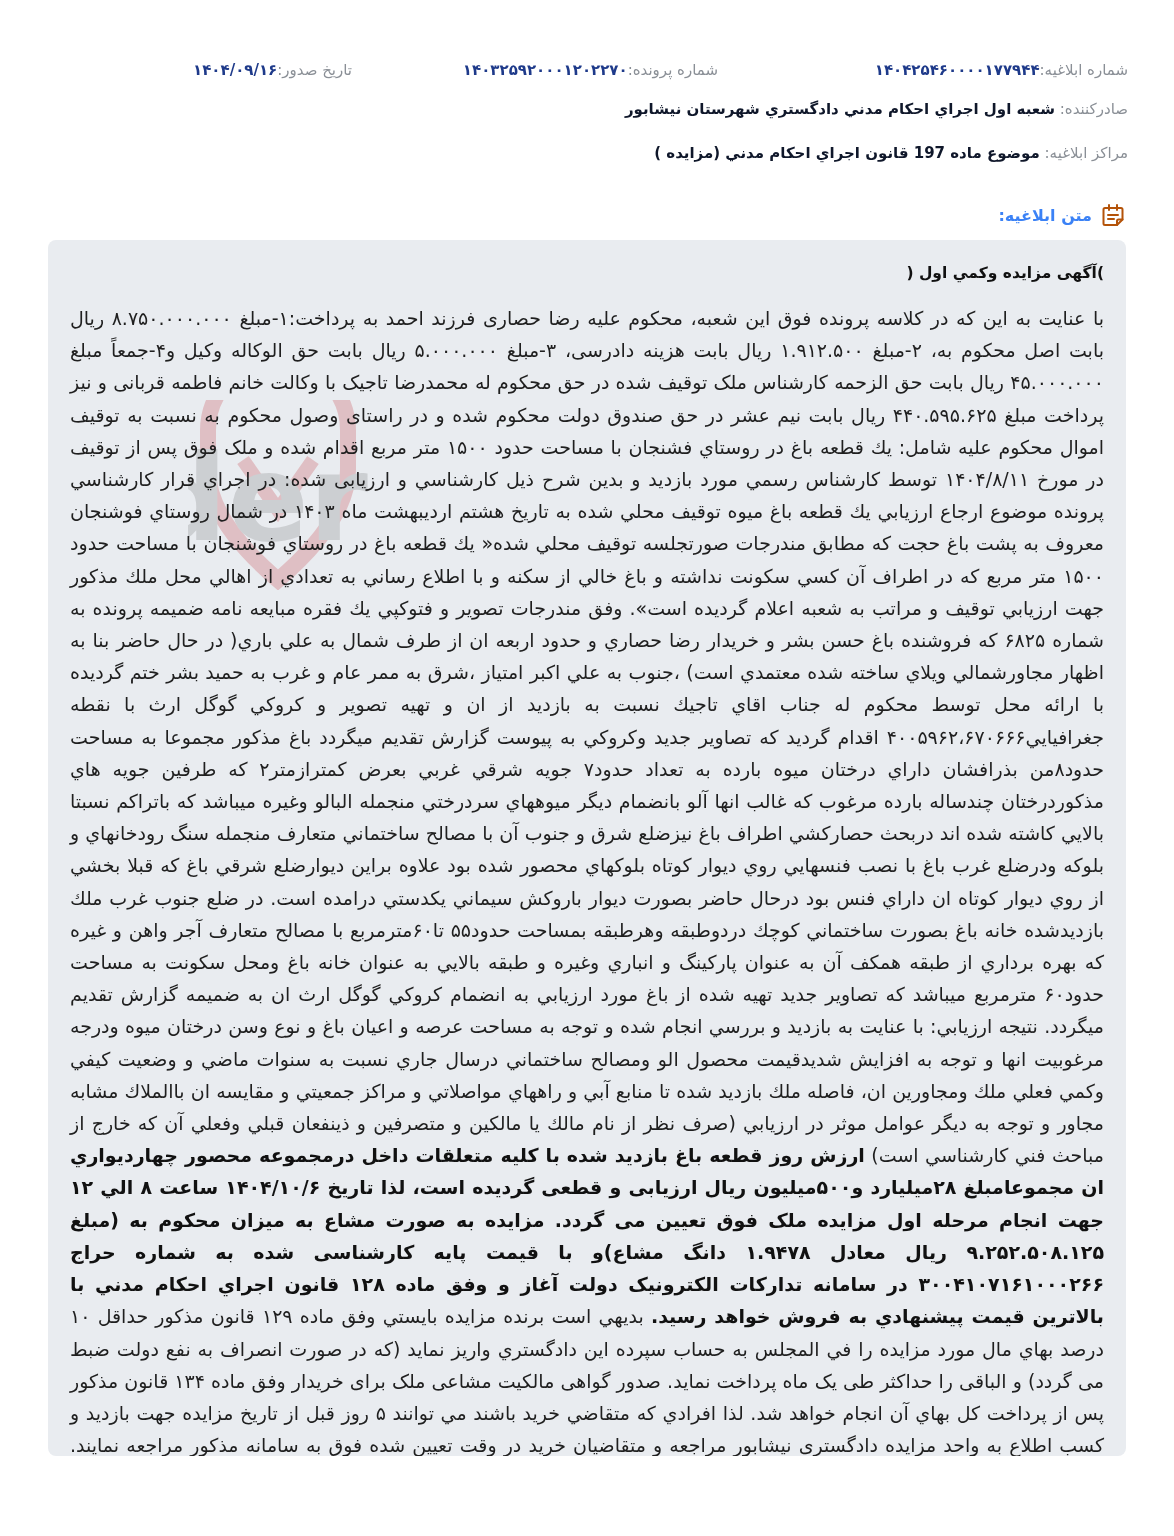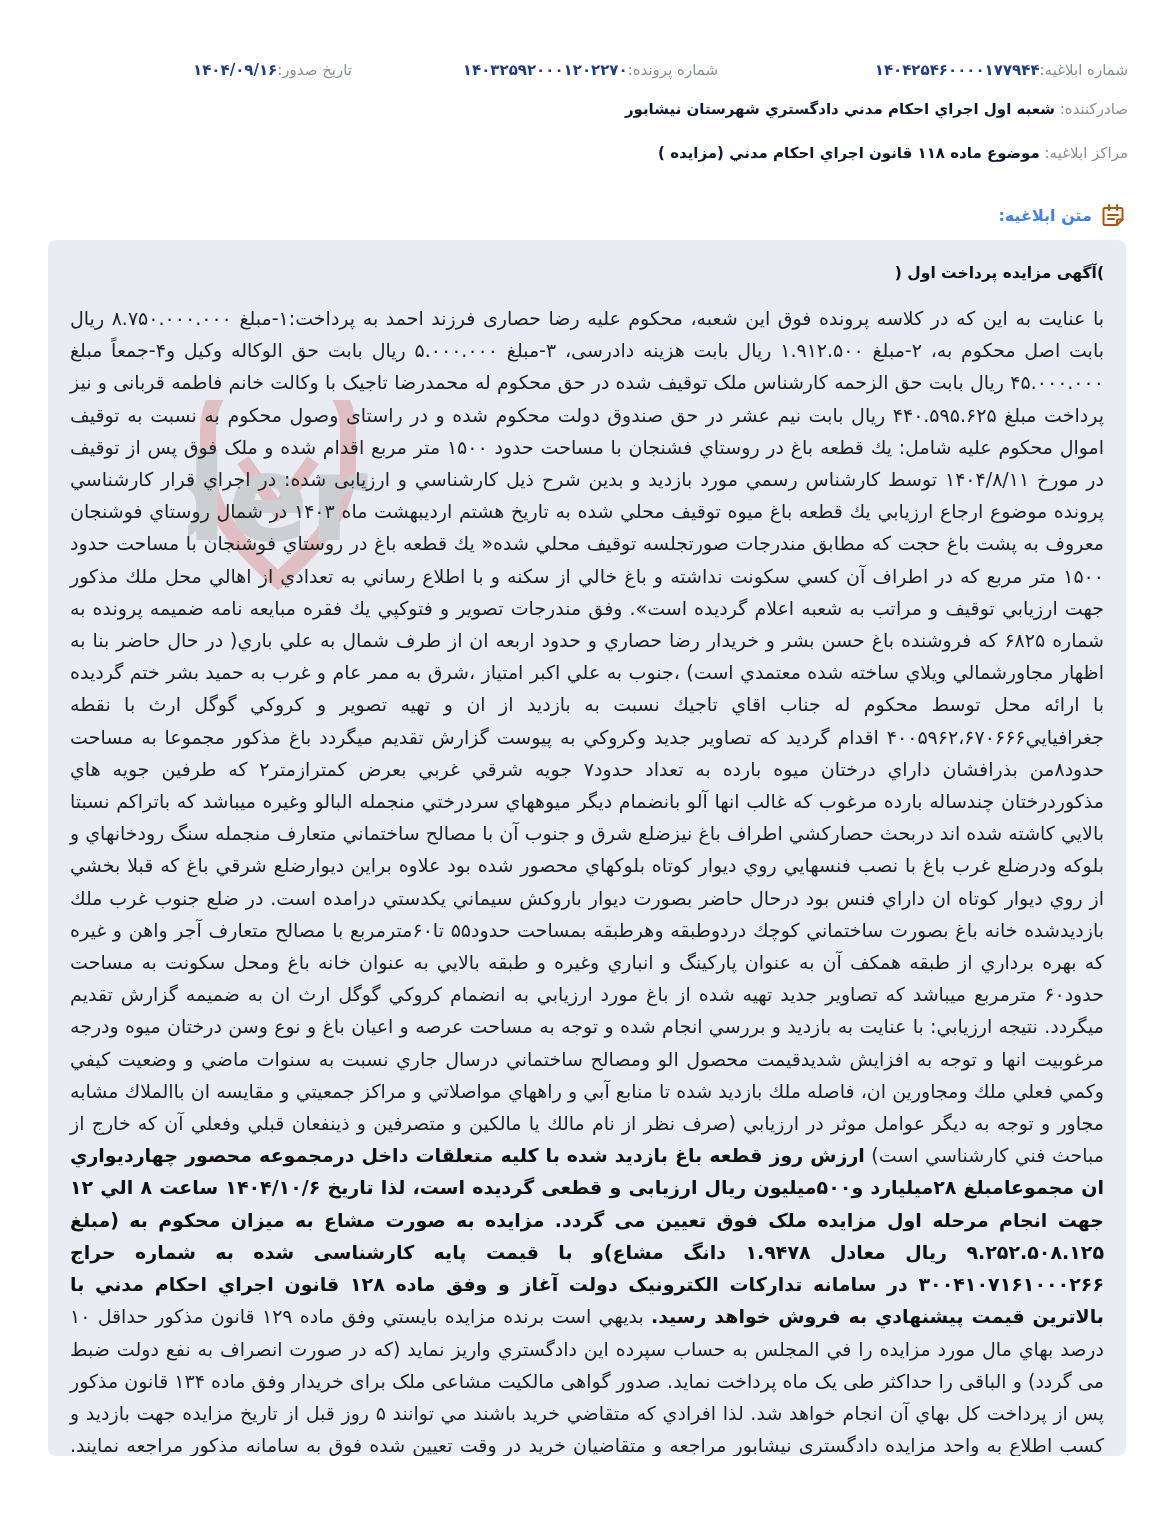--- a/index.html
+++ b/index.html
@@ -129,21 +129,21 @@
     </div>
   </div>
 
   <div class="line issuer">
     <span class="meta-label">صادرکننده:</span>
     <span class="meta-value">شعبه اول اجراي احكام مدني دادگستري شهرستان نيشابور</span>
   </div>
 
   <div class="line subject">
     <span class="meta-label">مراكز ابلاغیه:</span>
-    <span class="meta-value">موضوع ماده ۱۱۸ قانون اجراي احكام مدني (مزايده )</span>
+    <span class="meta-value">موضوع ماده 197 قانون اجراي احكام مدني (مزايده )</span>
   </div>
 
   <div class="section-head">
     <span class="section-icon">
       <svg width="26" height="26" viewBox="0 0 26 26" fill="none" stroke="#b45309" stroke-width="2" stroke-linecap="round" stroke-linejoin="round">
         <path d="M5 6 h16 a1.5 1.5 0 0 1 1.5 1.5 v10 l-5.5 5.5 h-12 a1.5 1.5 0 0 1 -1.5 -1.5 v-14 a1.5 1.5 0 0 1 1.5 -1.5 z"></path>
         <path d="M9 3 v5 M17 3 v5"></path>
         <path d="M8 13 h10 M8 17 h6"></path>
         <path d="M22.5 17.5 h-4 a1.5 1.5 0 0 0 -1.5 1.5 v4"></path>
       </svg>
@@ -153,21 +153,21 @@
 
   <div class="notice-box">
     <svg class="watermark" viewBox="0 0 560 190">
       <g opacity="0.22">
         <path d="M20 30 a70 70 0 0 1 140 0 v40 c0 40 -35 80 -70 110 c-35 -30 -70 -70 -70 -110 z" fill="none" stroke="#c0262d" stroke-width="16"></path>
         <path d="M55 60 l35 50 l35 -50" fill="none" stroke="#c0262d" stroke-width="14"></path>
         <text x="180" y="140" font-family="DejaVu Sans, sans-serif" font-size="120" font-weight="bold" fill="#6b6b6b">AriaTender</text>
       </g>
     </svg>
 
-    <div class="notice-heading">)آگهی مزایده پرداخت اول (</div>
+    <div class="notice-heading">)آگهی مزایده وكمي اول (</div>
 
     <div class="notice-body">
       <span>با عنایت به این که در کلاسه پرونده فوق این شعبه، محکوم علیه رضا حصاری فرزند احمد به پرداخت:۱-مبلغ ۸.۷۵۰.۰۰۰.۰۰۰ ریال بابت اصل محکوم به، ۲-مبلغ ۱.۹۱۲.۵۰۰ ریال بابت هزینه دادرسی، ۳-مبلغ ۵.۰۰۰.۰۰۰ ریال بابت حق الوکاله وکیل و۴-جمعاً مبلغ ۴۵.۰۰۰.۰۰۰ ریال بابت حق الزحمه کارشناس ملک توقیف شده در حق محکوم له محمدرضا تاجیک با وکالت خانم فاطمه قربانی و نیز پرداخت مبلغ ۴۴۰.۵۹۵.۶۲۵ ریال بابت نیم عشر در حق صندوق دولت محکوم شده و در راستای وصول محکوم به نسبت به توقیف اموال محکوم علیه شامل: يك قطعه باغ در روستاي فشنجان با مساحت حدود ۱۵۰۰ متر مربع اقدام شده و ملک فوق پس از توقیف در مورخ ۱۴۰۴/۸/۱۱ توسط كارشناس رسمي مورد بازديد و بدين شرح ذيل كارشناسي و ارزيابی شده: در اجراي قرار كارشناسي پرونده موضوع ارجاع ارزيابي يك قطعه باغ ميوه توقيف محلي شده به تاريخ هشتم ارديبهشت ماه ۱۴۰۳ در شمال روستاي فوشنجان معروف به پشت باغ حجت كه مطابق مندرجات صورتجلسه توقيف محلي شده« يك قطعه باغ در روستاي فوشنجان با مساحت حدود ۱۵۰۰ متر مربع كه در اطراف آن كسي سكونت نداشته و باغ خالي از سكنه و با اطلاع رساني به تعدادي از اهالي محل ملك مذكور جهت ارزيابي توقيف و مراتب به شعبه اعلام گرديده است». وفق مندرجات تصوير و فتوكپي يك فقره مبايعه نامه ضميمه پرونده به شماره ۶۸۲۵ كه فروشنده باغ حسن بشر و خريدار رضا حصاري و حدود اربعه ان از طرف شمال به علي باري( در حال حاضر بنا به اظهار مجاورشمالي ويلاي ساخته شده معتمدي است) ،جنوب به علي اكبر امتياز ،شرق به ممر عام و غرب به حميد بشر ختم گرديده با ارائه محل توسط محكوم له جناب اقاي تاجيك نسبت به بازديد از ان و تهيه تصوير و كروكي گوگل ارث با نقطه جغرافيايي۴۰۰۵۹۶۲،۶۷۰۶۶۶ اقدام گرديد كه تصاوير جديد وكروكي به پيوست گزارش تقديم ميگردد باغ مذكور مجموعا به مساحت حدود۸من بذرافشان داراي درختان ميوه بارده به تعداد حدود۷ جويه شرقي غربي بعرض كمترازمتر۲ كه طرفين جويه هاي مذكوردرختان چندساله بارده مرغوب كه غالب انها آلو بانضمام ديگر ميوههاي سردرختي منجمله البالو وغيره ميباشد كه باتراكم نسبتا بالايي كاشته شده اند دربحث حصاركشي اطراف باغ نيزضلع شرق و جنوب آن با مصالح ساختماني متعارف منجمله سنگ رودخانهاي و بلوكه ودرضلع غرب باغ با نصب فنسهايي روي ديوار كوتاه بلوكهاي محصور شده بود علاوه براين ديوارضلع شرقي باغ كه قبلا بخشي از روي ديوار كوتاه ان داراي فنس بود درحال حاضر بصورت ديوار باروكش سيماني يكدستي درامده است. در ضلع جنوب غرب ملك بازديدشده خانه باغ بصورت ساختماني كوچك دردوطبقه وهرطبقه بمساحت حدود۵۵ تا۶۰مترمربع با مصالح متعارف آجر واهن و غيره كه بهره برداري از طبقه همكف آن به عنوان پاركينگ و انباري وغيره و طبقه بالايي به عنوان خانه باغ ومحل سكونت به مساحت حدود۶۰ مترمربع ميباشد كه تصاوير جديد تهيه شده از باغ مورد ارزيابي به انضمام كروكي گوگل ارث ان به ضميمه گزارش تقديم ميگردد. نتيجه ارزيابي: با عنايت به بازديد و بررسي انجام شده و توجه به مساحت عرصه و اعيان باغ و نوع وسن درختان ميوه ودرجه مرغوبيت انها و توجه به افزايش شديدقيمت محصول الو ومصالح ساختماني درسال جاري نسبت به سنوات ماضي و وضعيت كيفي وكمي فعلي ملك ومجاورين ان، فاصله ملك بازديد شده تا منابع آبي و راههاي مواصلاتي و مراكز جمعيتي و مقايسه ان باالملاك مشابه مجاور و توجه به ديگر عوامل موثر در ارزيابي (صرف نظر از نام مالك يا مالكين و متصرفين و ذينفعان قبلي وفعلي آن كه خارج از مباحث فني كارشناسي است) </span><b>ارزش روز قطعه باغ بازديد شده با كليه متعلقات داخل درمجموعه محصور چهارديواري ان مجموعامبلغ ۲۸ميليارد و۵۰۰ميليون ریال ارزيابی و قطعی گرديده است، لذا تاریخ ۱۴۰۴/۱۰/۶ ساعت ۸ الي ۱۲ جهت انجام مرحله اول مزایده ملک فوق تعیین می گردد. مزایده به صورت مشاع به میزان محکوم به (مبلغ ۹.۲۵۲.۵۰۸.۱۲۵ ریال معادل ۱.۹۴۷۸ دانگ مشاع)و با قیمت پایه کارشناسی شده به شماره حراج ۳۰۰۴۱۰۷۱۶۱۰۰۰۲۶۶ در سامانه تدارکات الکترونیک دولت آغاز و وفق ماده ۱۲۸ قانون اجراي احكام مدني با بالاترين قيمت پيشنهادي به فروش خواهد رسيد.</b><span> بديهي است برنده مزايده بايستي وفق ماده ۱۲۹ قانون مذكور حداقل ۱۰ درصد بهاي مال مورد مزايده را في المجلس به حساب سپرده اين دادگستري واريز نمايد (كه در صورت انصراف به نفع دولت ضبط می گردد) و الباقی را حداكثر طی یک ماه پرداخت نماید. صدور گواهی مالکیت مشاعی ملک برای خریدار وفق ماده ۱۳۴ قانون مذکور پس از پرداخت كل بهاي آن انجام خواهد شد. لذا افرادي كه متقاضي خريد باشند مي توانند ۵ روز قبل از تاريخ مزايده جهت بازديد و کسب اطلاع به واحد مزایده دادگستری نیشابور مراجعه و متقاضیان خرید در وقت تعیین شده فوق به سامانه مذکور مراجعه نمایند. کلیه هزینه های مزایده اعم از انتقال، تنظیم سند، عوارض و.... بر عهده محکوم علیه می باشد. ضمناً این شعبه هیچ تعهدی در خصوص تخلیه، تفکیک و تحویل ملک فوق ندارد.</span>
     </div>
 
     <div class="notice-sign">احمد ابراهیمی -دادورز اجرای احکام مدنی دادگستری نیشابور</div>
   </div>
 
 </div>
 

